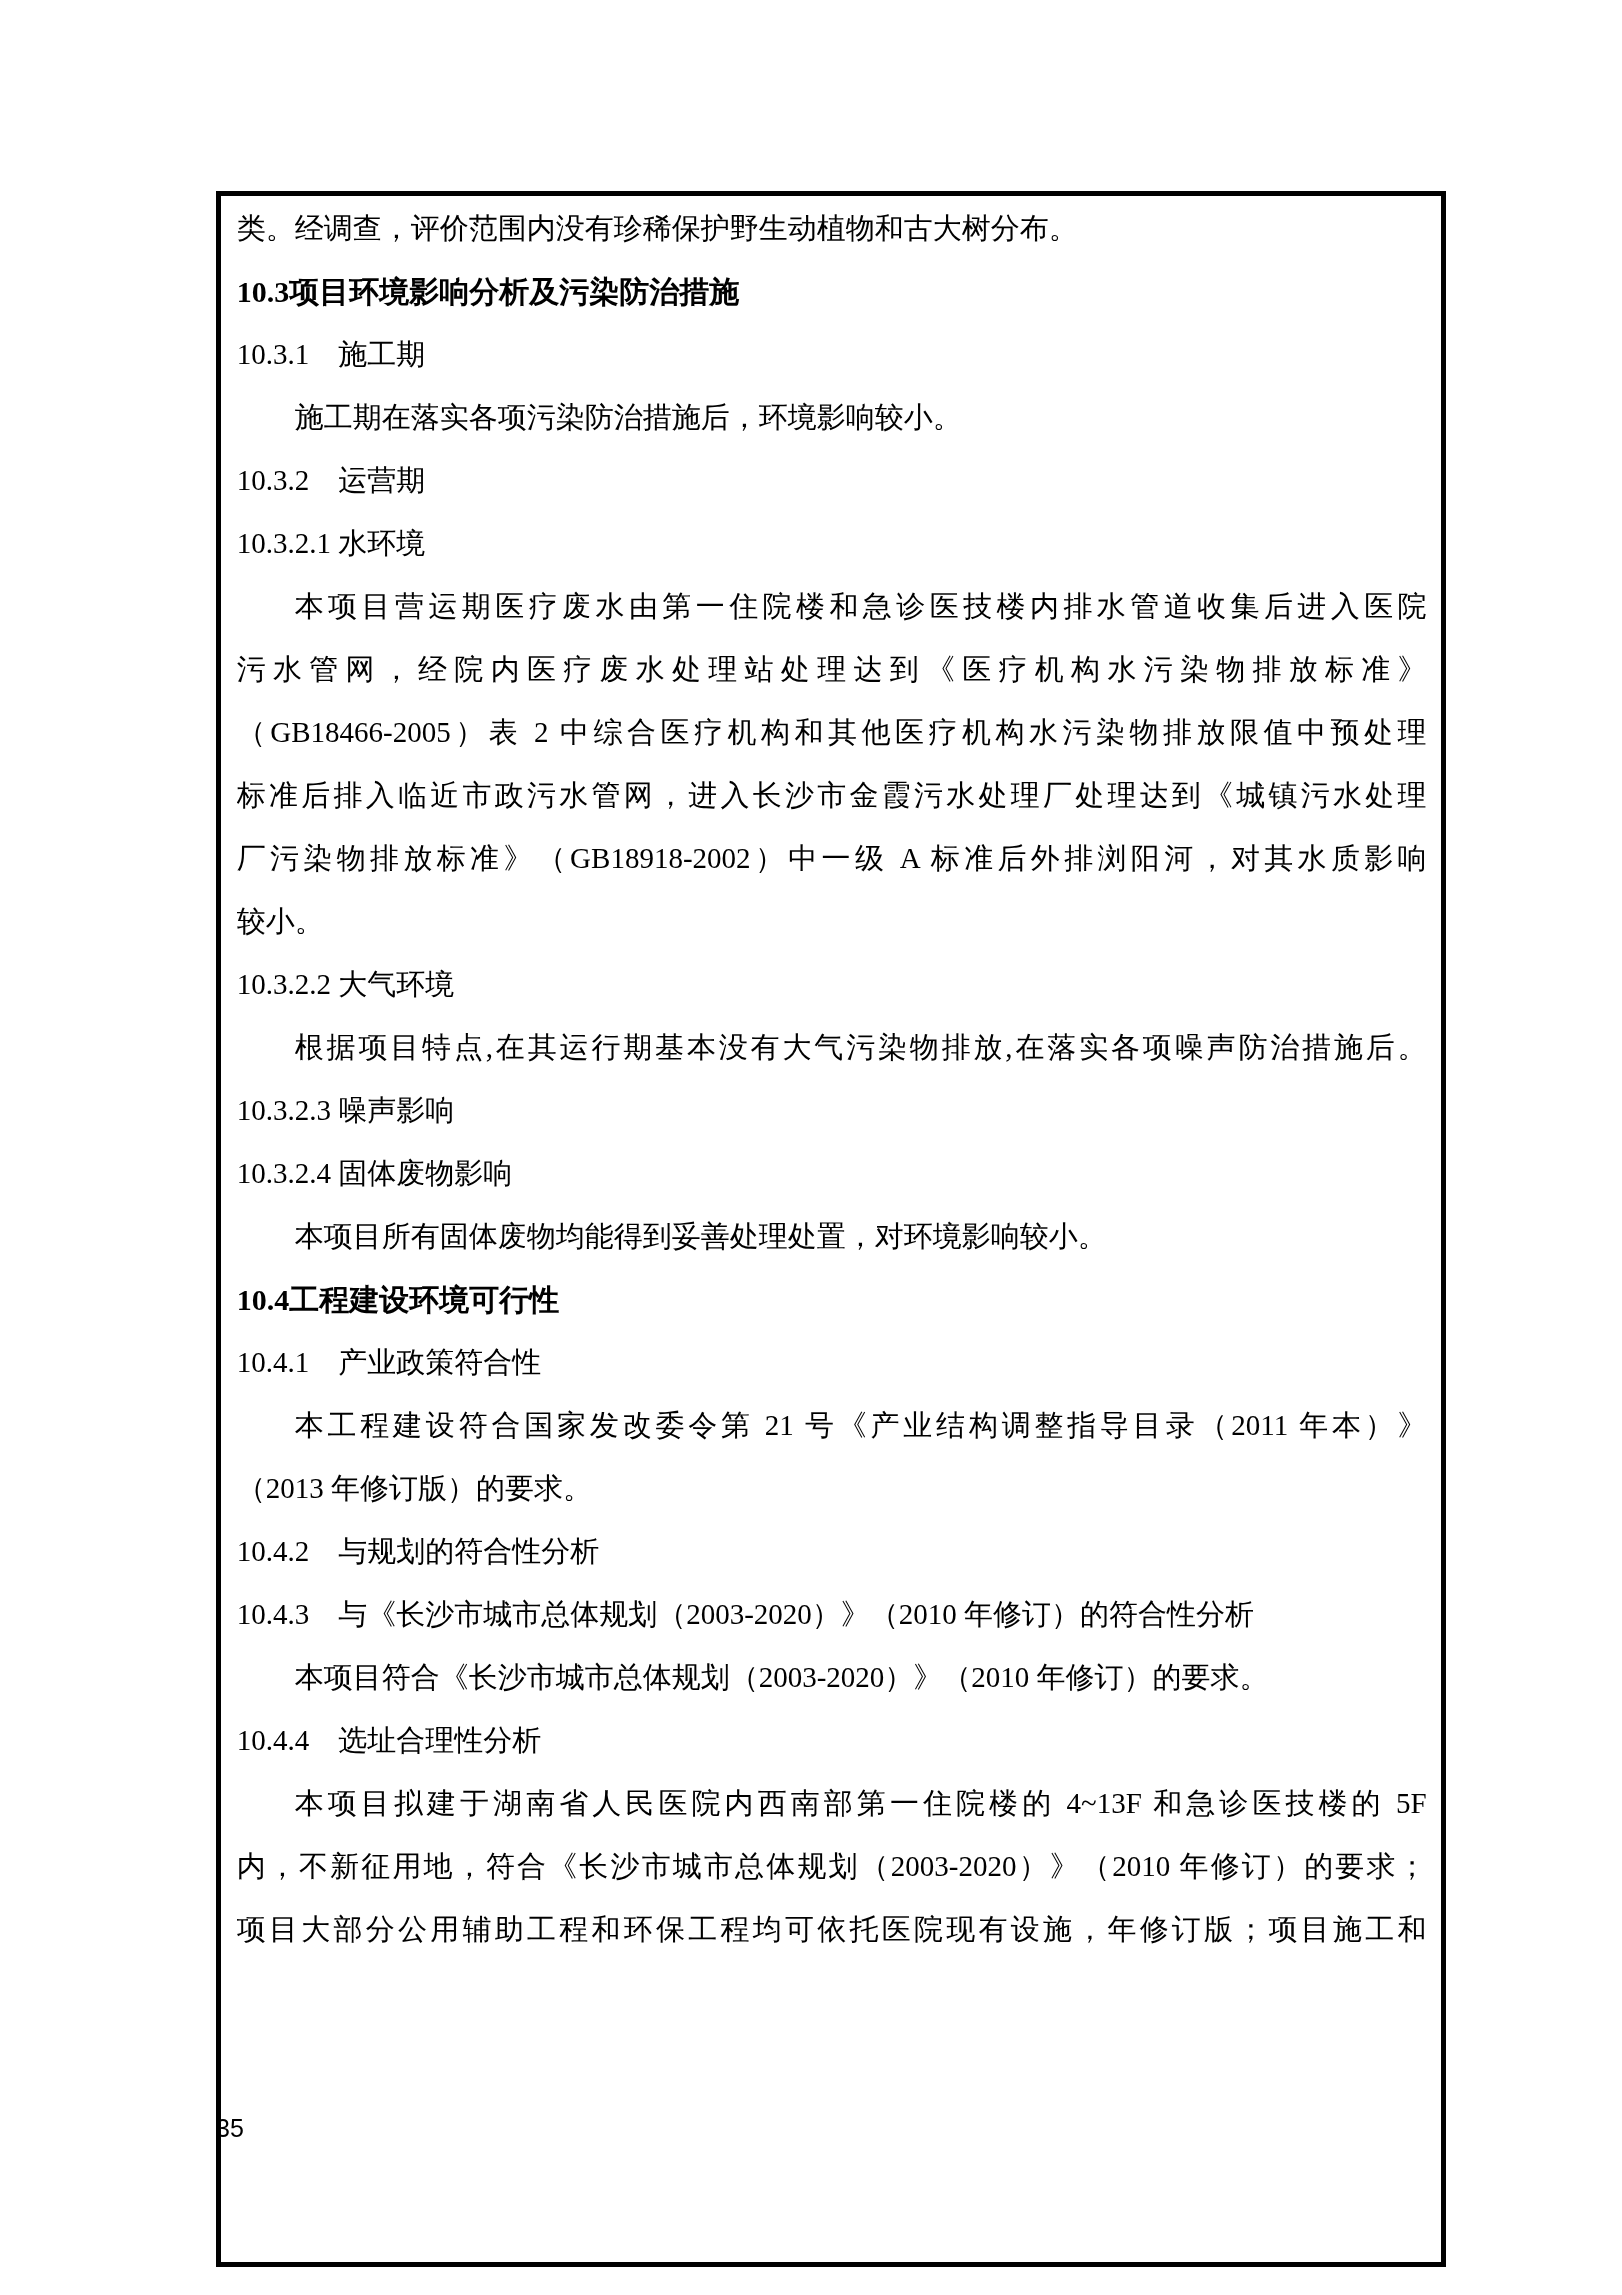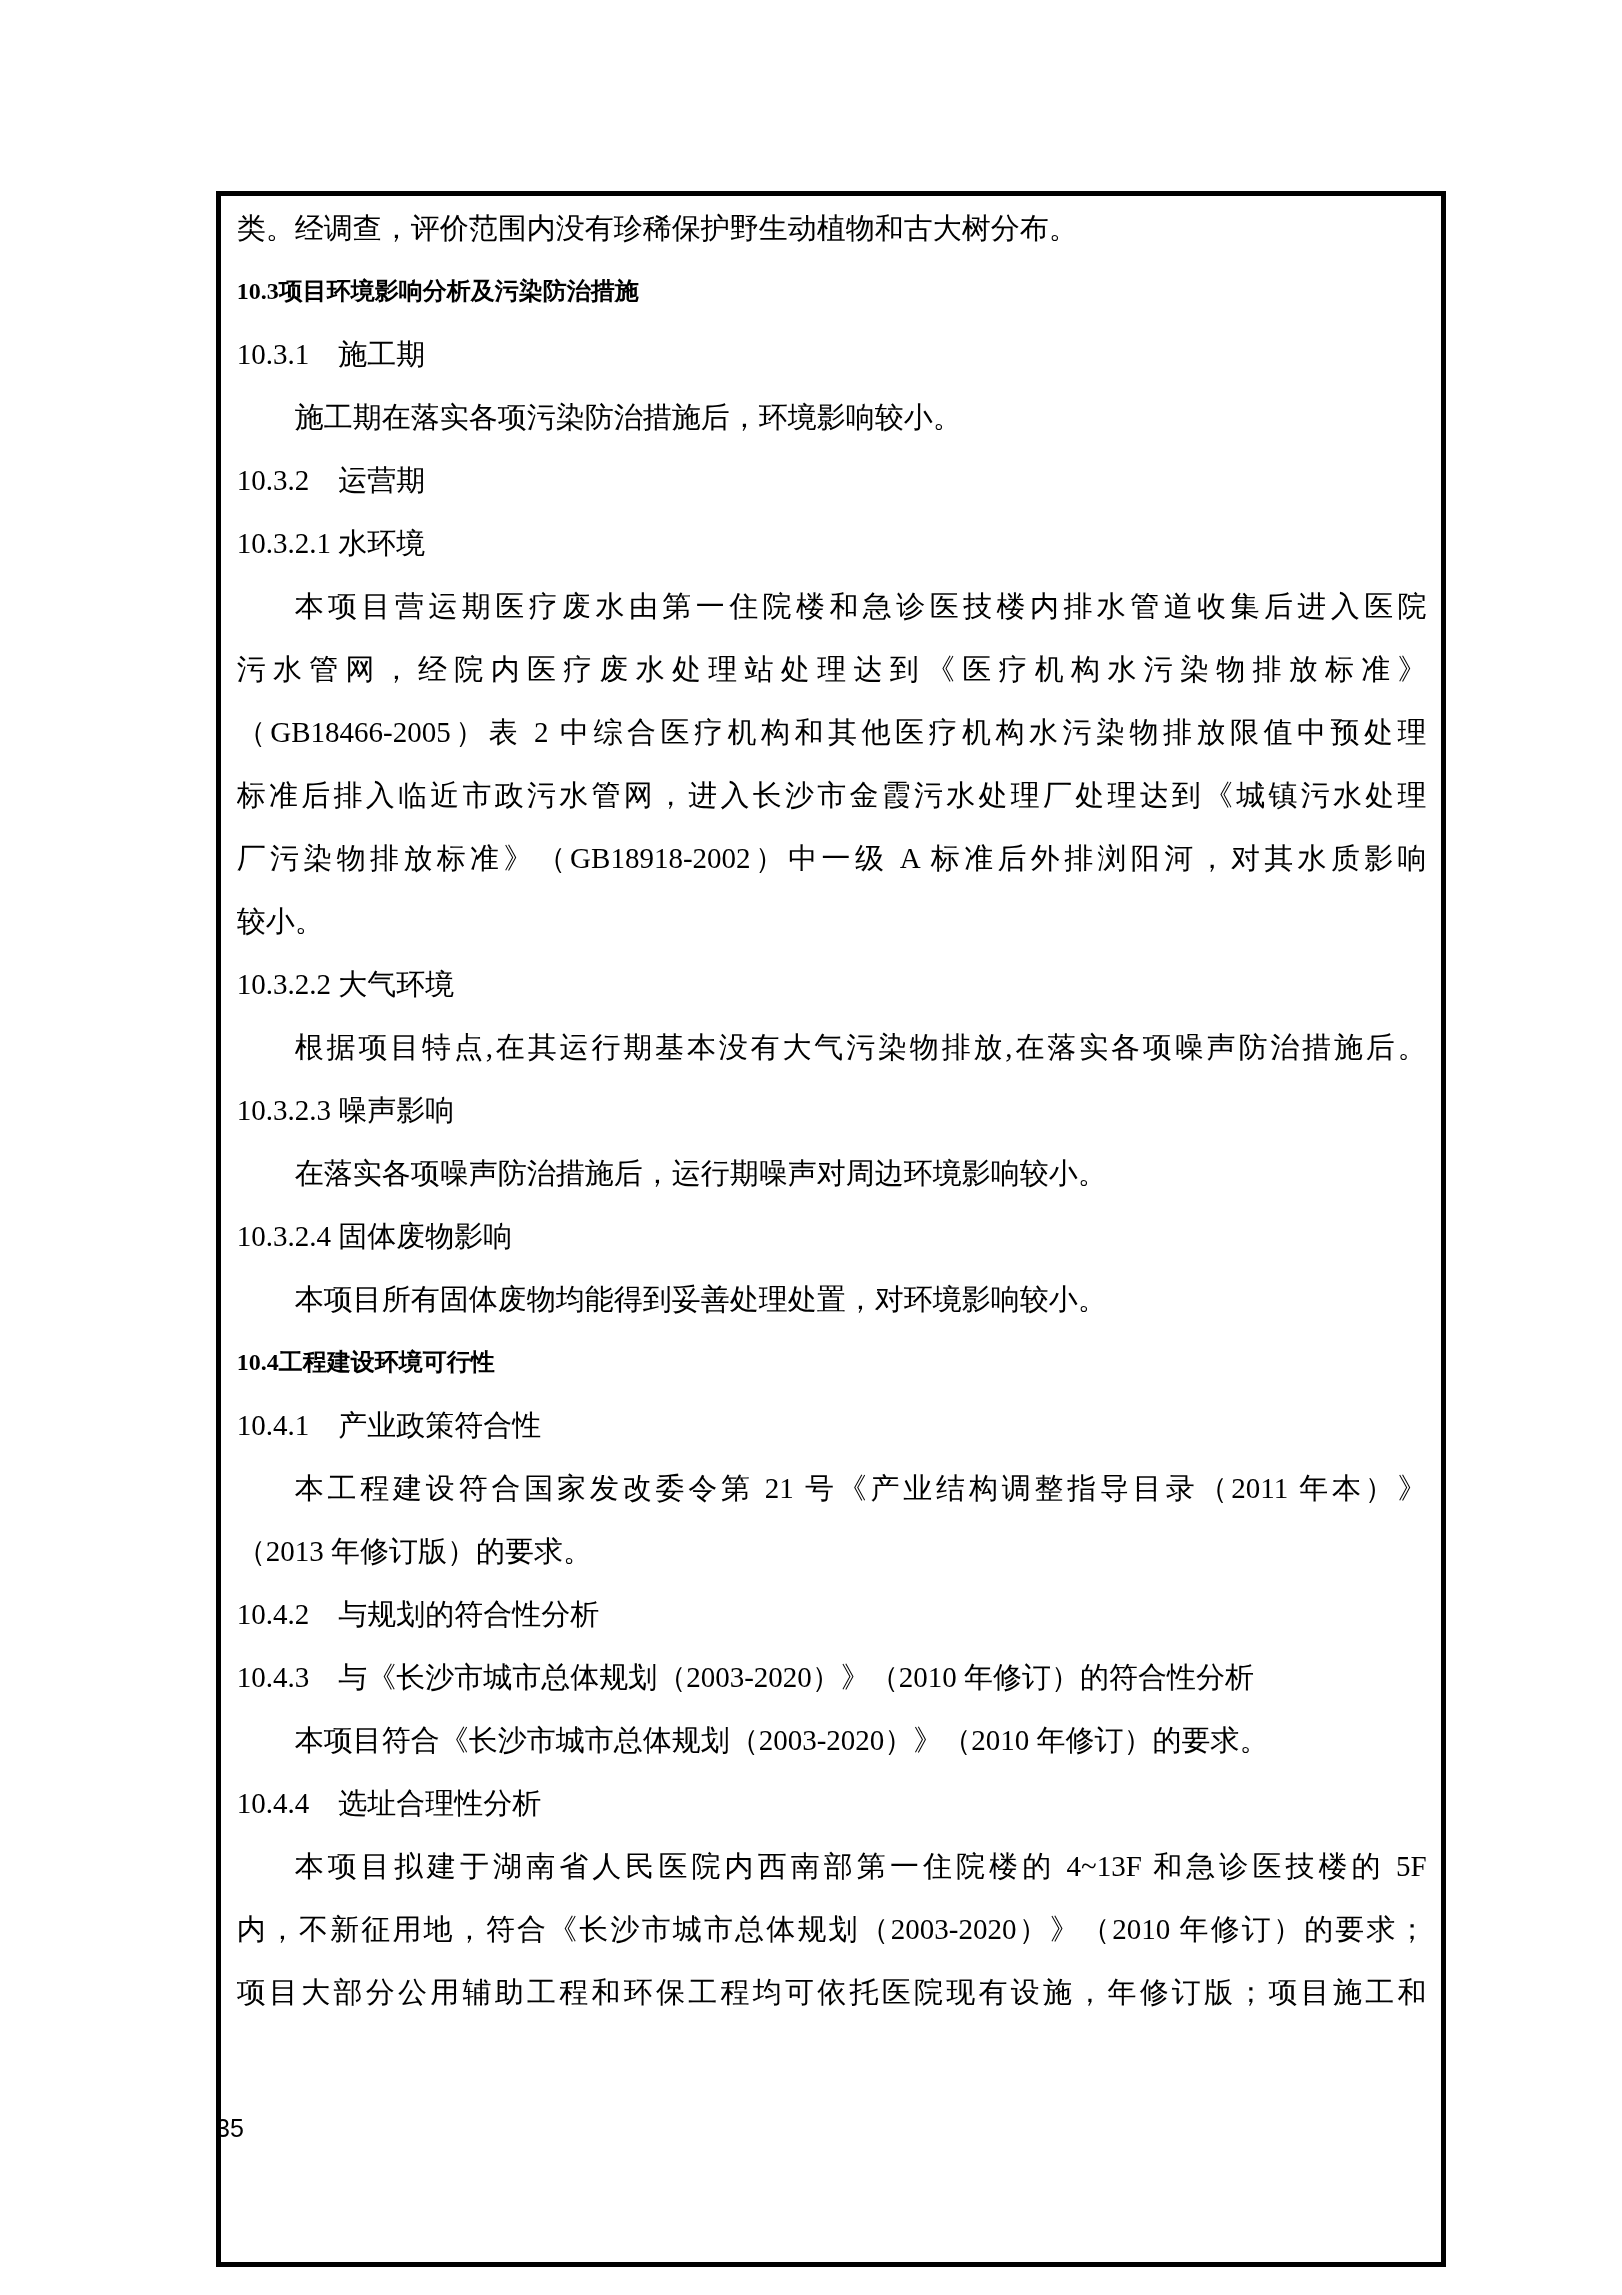--- a/index.html
+++ b/index.html
@@ -26,21 +26,21 @@
   .block { margin: 0; }
   .line {
     font-size: 29px;
     line-height: 63px;
     height: 63px;
     overflow: hidden;
     white-space: pre-wrap;
     text-align: left;
   }
   .h2 .line {
-    font-size: 24px;
+    font-size: 30px;
     font-weight: 700;
   }
   .stretch {
     text-align: justify;
     text-align-last: justify;
   }
   .indent-first { text-indent: 2em; }
   .page-number {
     position: absolute;
     top: 2112px;
@@ -86,23 +86,20 @@
       </div>
       <div class="block h3">
         <div class="line">10.3.2.2 大气环境</div>
       </div>
       <div class="block body">
         <div class="line stretch indent-first">根据项目特点,在其运行期基本没有大气污染物排放,在落实各项噪声防治措施后。</div>
       </div>
       <div class="block h3">
         <div class="line">10.3.2.3 噪声影响</div>
       </div>
-      <div class="block body">
-        <div class="line indent-first">在落实各项噪声防治措施后，运行期噪声对周边环境影响较小。</div>
-      </div>
       <div class="block h3">
         <div class="line">10.3.2.4 固体废物影响</div>
       </div>
       <div class="block body">
         <div class="line indent-first">本项目所有固体废物均能得到妥善处理处置，对环境影响较小。</div>
       </div>
       <div class="block h2">
         <div class="line">10.4工程建设环境可行性</div>
       </div>
       <div class="block h3">

